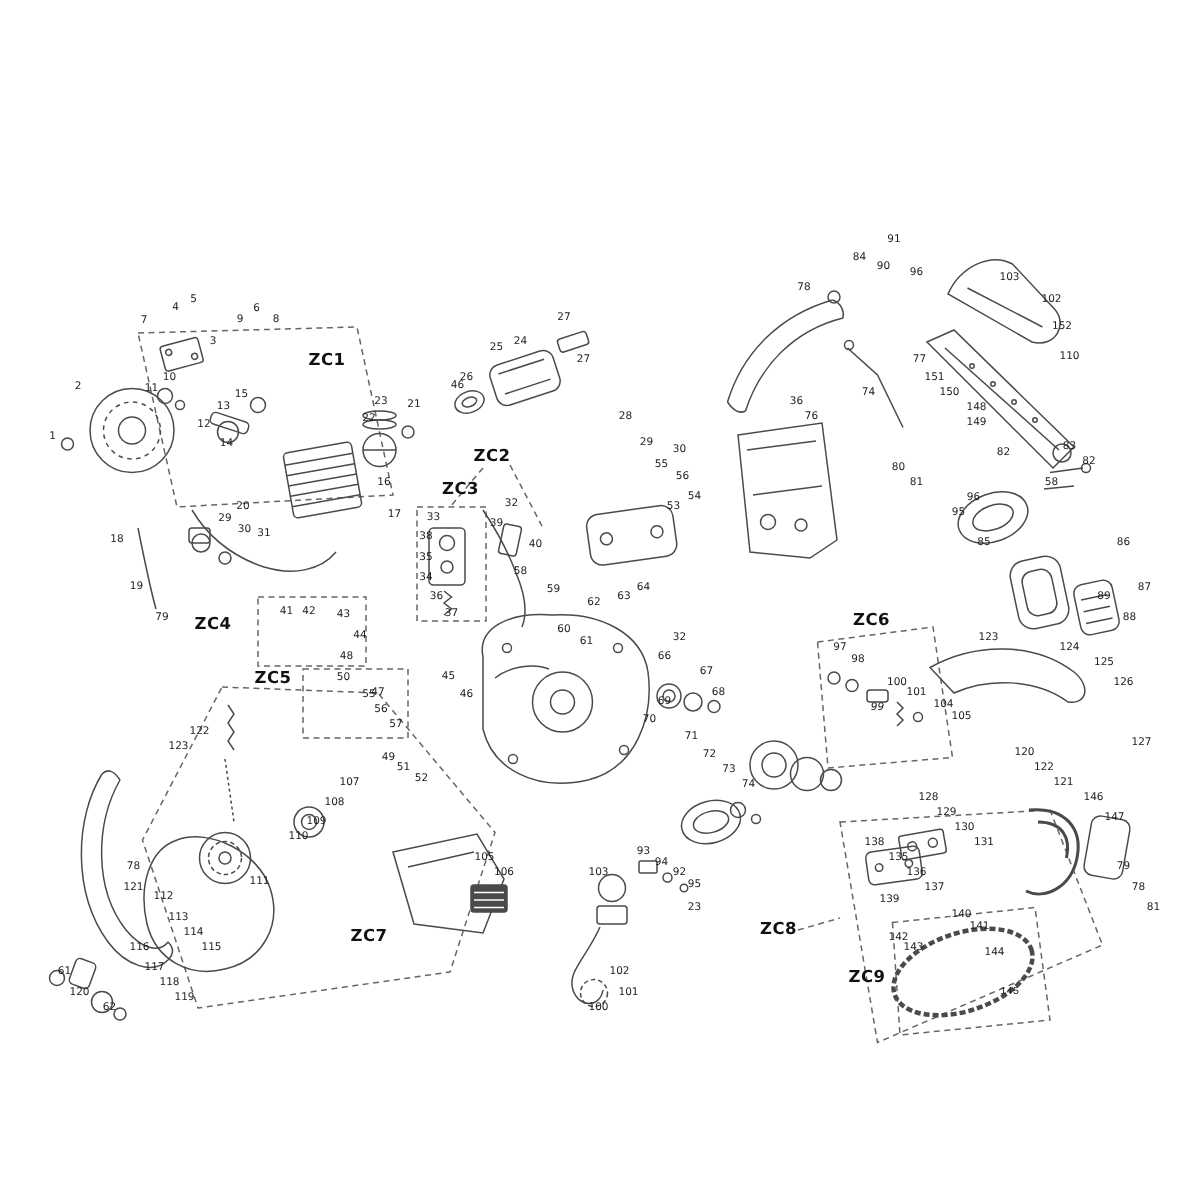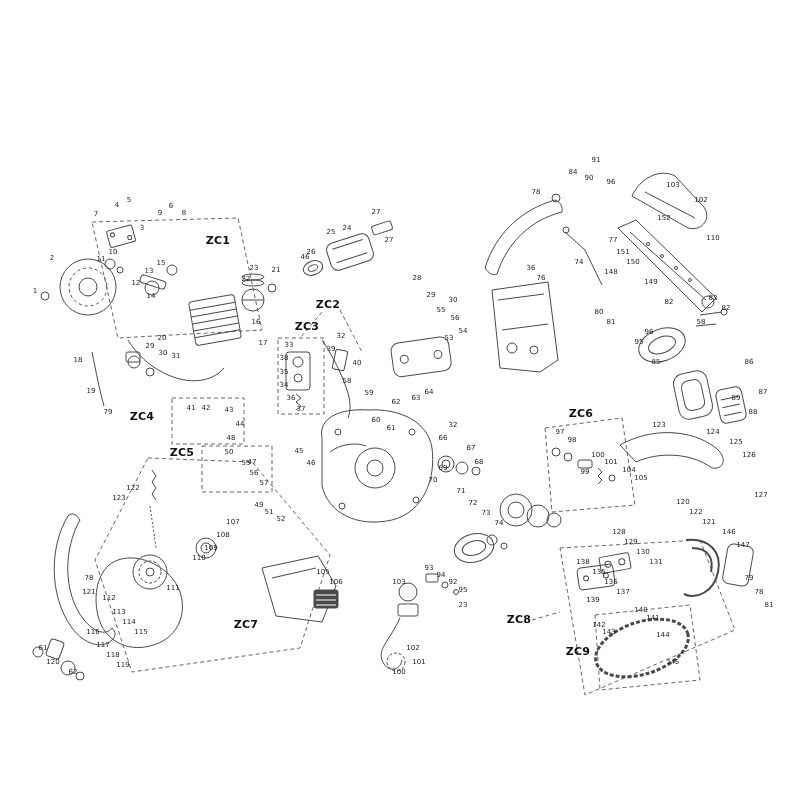--- a/index.html
+++ b/index.html
@@ -357,27 +357,27 @@
       <span class="part-number" style="left: 473px; top: 503px;">72</span>
       <span class="part-number" style="left: 486px; top: 513px;">73</span>
       <span class="part-number" style="left: 499px; top: 523px;">74</span>
       <span class="part-number" style="left: 536px; top: 192px;">78</span>
       <span class="part-number" style="left: 573px; top: 172px;">84</span>
       <span class="part-number" style="left: 589px; top: 178px;">90</span>
       <span class="part-number" style="left: 596px; top: 160px;">91</span>
       <span class="part-number" style="left: 611px; top: 182px;">96</span>
       <span class="part-number" style="left: 673px; top: 185px;">103</span>
       <span class="part-number" style="left: 701px; top: 200px;">102</span>
-      <span class="part-number" style="left: 664px; top: 218px;">152</span>
+      <span class="part-number" style="left: 708px; top: 218px;">152</span>
       <span class="part-number" style="left: 713px; top: 238px;">110</span>
       <span class="part-number" style="left: 613px; top: 240px;">77</span>
       <span class="part-number" style="left: 579px; top: 262px;">74</span>
       <span class="part-number" style="left: 623px; top: 252px;">151</span>
       <span class="part-number" style="left: 633px; top: 262px;">150</span>
-      <span class="part-number" style="left: 611px; top: 272px;">148</span>
+      <span class="part-number" style="left: 651px; top: 272px;">148</span>
       <span class="part-number" style="left: 651px; top: 282px;">149</span>
       <span class="part-number" style="left: 531px; top: 268px;">36</span>
       <span class="part-number" style="left: 541px; top: 278px;">76</span>
       <span class="part-number" style="left: 599px; top: 312px;">80</span>
       <span class="part-number" style="left: 611px; top: 322px;">81</span>
       <span class="part-number" style="left: 669px; top: 302px;">82</span>
       <span class="part-number" style="left: 713px; top: 298px;">83</span>
       <span class="part-number" style="left: 726px; top: 308px;">82</span>
       <span class="part-number" style="left: 701px; top: 322px;">58</span>
       <span class="part-number" style="left: 649px; top: 332px;">96</span>

